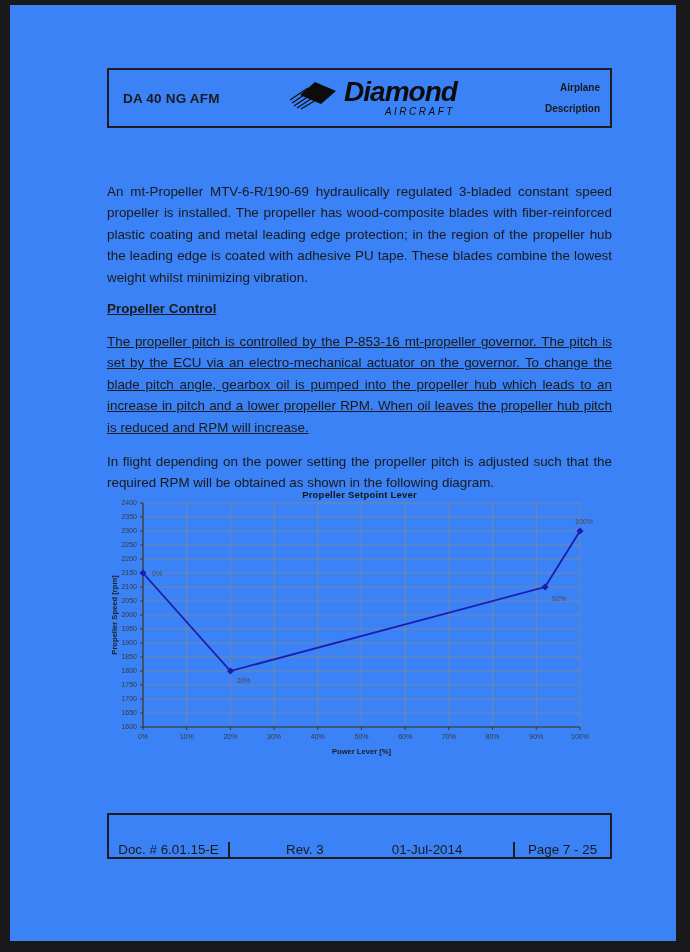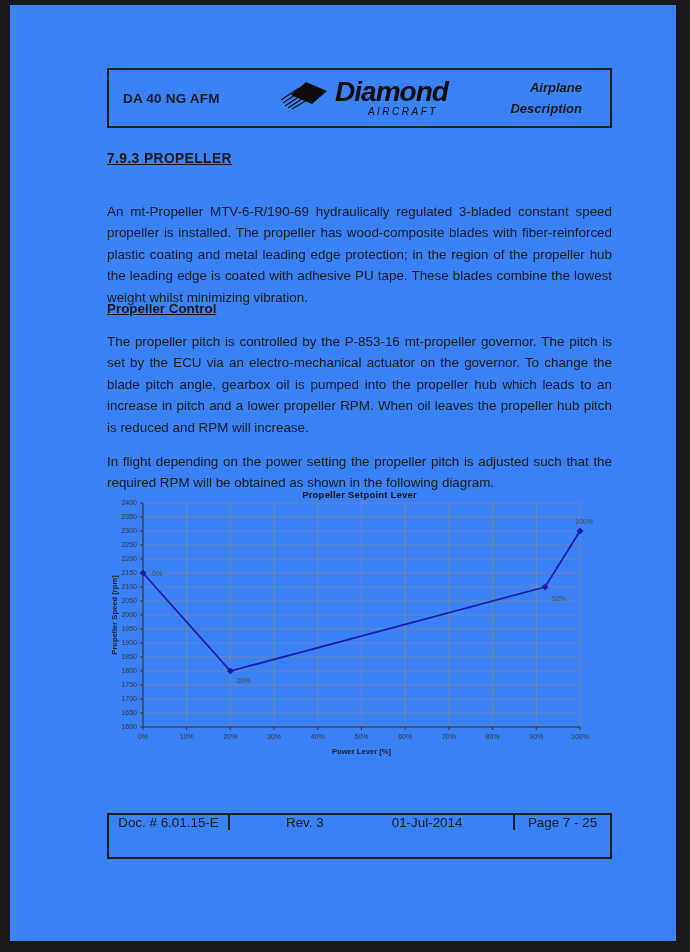--- a/index.html
+++ b/index.html
@@ -22,65 +22,65 @@
     border:2px solid #1d1d1d;
     display:flex;align-items:center;
     box-sizing:border-box;
   }
   .header-cell-left{
     flex:0 0 150px;padding-left:14px;
     font-size:13.5px;font-weight:bold;color:#1a1a1a;letter-spacing:.2px;
   }
   .header-cell-center{flex:1;display:flex;justify-content:center;align-items:center;}
   .header-cell-right{
-    flex:0 0 128px;padding-right:28px;text-align:right;
-    font-size:13px;font-weight:bold;color:#1a1a1a;line-height:21px;font-style:italic;
+    flex:0 0 128px;padding-right:10px;text-align:right;
+    font-size:10px;font-weight:bold;color:#1a1a1a;line-height:21px;
   }
 
   
   .logo{display:flex;align-items:flex-start;gap:4px;}
   .logo-words{display:flex;flex-direction:column;align-items:flex-end;line-height:1;}
   .logo-main{
     font-size:28px;font-weight:bold;font-style:italic;color:#0c0c0c;
     letter-spacing:-1px;
   }
   .logo-sub{
     font-size:10px;font-style:italic;color:#0c0c0c;letter-spacing:2.5px;
-    margin-top:1px;margin-right:10px;
+    margin-top:1px;margin-right:2px;
   }
 
   .section-title{
     top:146px;
     font-size:13.8px;font-weight:bold;color:#1a1a1a;
     text-decoration:underline;letter-spacing:.4px;
   }
   .para{
     font-size:13.4px;color:#1a1a1a;line-height:21.4px;
     text-align:justify;
   }
-  .p1{top:176px;margin-top:20px;}
+  .p1{top:176px;}
   .subheading{
     top:296px;font-size:13.4px;color:#1a1a1a;text-decoration:underline;font-weight:bold;
   }
-  .p2{top:326px;}
+  .p2{top:326px;text-decoration:underline;}
   .p3{top:446px;}
 
   .chart-title{
     top:484px;text-align:center;
     font-size:9.5px;font-weight:bold;color:#151515;letter-spacing:.2px;
   }
   .chart-wrap{top:480px;height:285px;}
   .chart-wrap svg{display:block;}
   .chart-wrap text{font-family:"Liberation Sans",sans-serif;}
 
   
   .footer-box{
     top:808px;height:46px;
     border:2px solid #1d1d1d;box-sizing:border-box;
-    display:flex;align-items:flex-start;
+    display:flex;align-items:flex-end;
     font-size:13.4px;color:#1a1a1a;
   }
   .footer-cell{display:flex;align-items:center;box-sizing:border-box;}
   .footer-doc{flex:0 0 121px;justify-content:center;border-right:2px solid #1d1d1d;}
   .footer-mid{flex:1;padding-left:56px;gap:68px;border-right:2px solid #1d1d1d;}
   .footer-page{flex:0 0 95px;justify-content:center;}
 </style>
 </head>
 <body>
 
@@ -108,21 +108,20 @@
             <span class="logo-sub">AIRCRAFT</span>
           </span>
         </div>
       </div>
       <div class="header-cell-right">
         <div>Airplane</div>
         <div>Description</div>
       </div>
     </div>
 
-    <div class="section-title">7.9.3  PROPELLER</div>
 
     <div class="para p1">An mt-Propeller MTV-6-R/190-69 hydraulically regulated 3-bladed constant speed propeller is installed. The propeller has wood-composite blades with fiber-reinforced plastic coating and metal leading edge protection; in the region of the propeller hub the leading edge is coated with adhesive PU tape. These blades combine the lowest weight whilst minimizing  vibration.</div>
 
     <div class="subheading">Propeller Control</div>
 
     <div class="para p2">The propeller pitch is controlled by the P-853-16 mt-propeller governor. The pitch is set by the ECU via an electro-mechanical actuator on the governor. To change the blade pitch angle, gearbox oil is pumped into the propeller hub which leads to an increase in pitch and a lower propeller RPM. When oil leaves the propeller hub pitch is reduced and RPM will increase.</div>
 
     <div class="para p3">In flight depending on the power setting the propeller pitch is adjusted such that the required RPM will be obtained as shown in the following diagram.</div>
 
     <div class="chart-title">Propeller Setpoint Lever</div>

